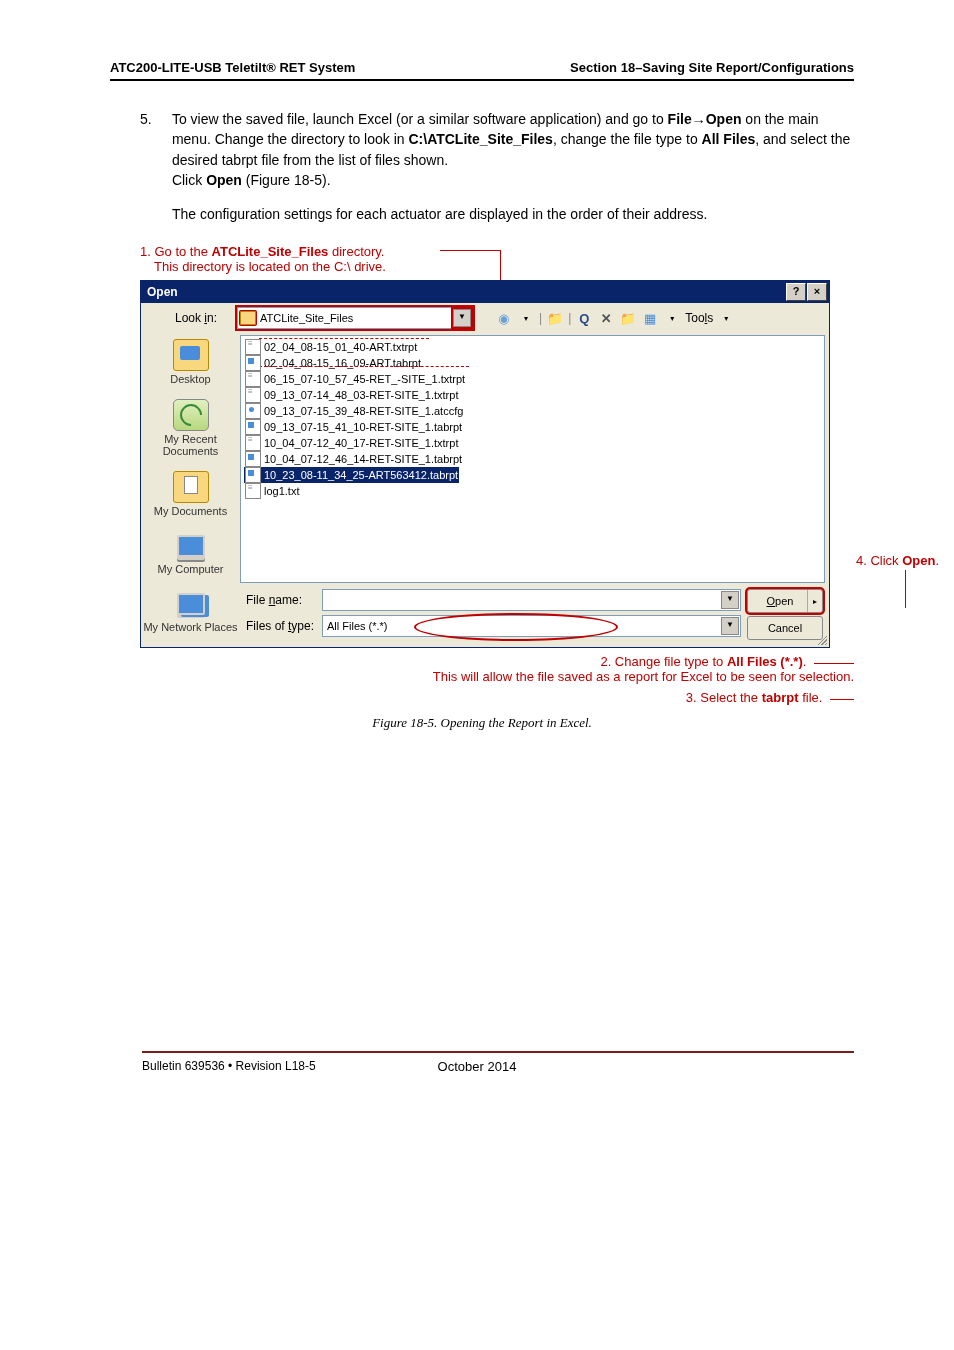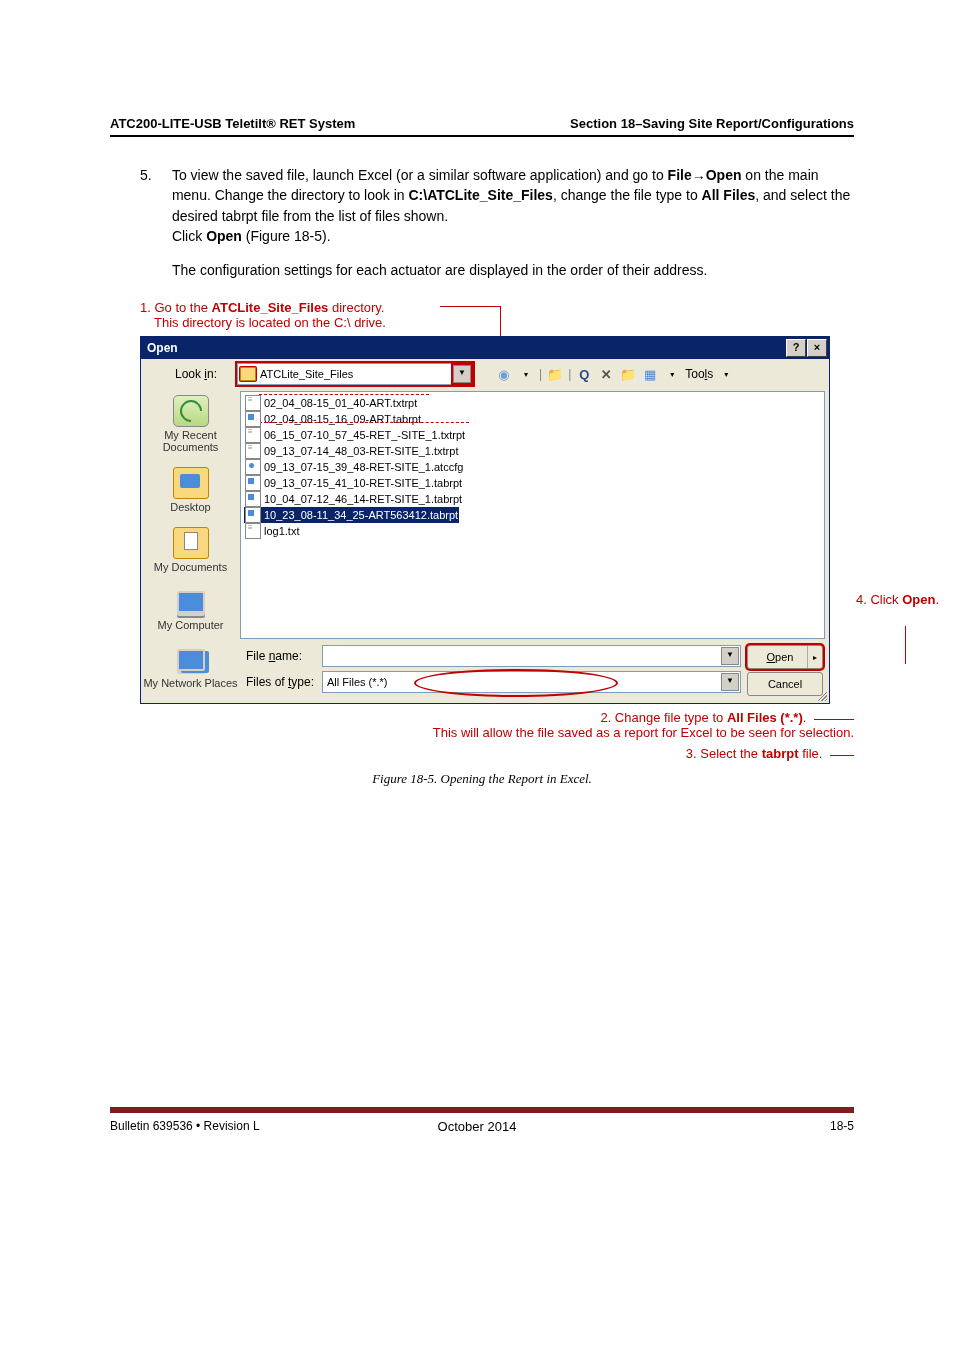--- a/index.html
+++ b/index.html
@@ -5,21 +5,21 @@
   body {
     font-family: Arial, Helvetica, sans-serif;
     background: #fff;
     margin: 0;
     padding: 0;
     width: 954px;
     font-size: 14px;
     color: #000;
   }
   .page {
-    padding: 116px 100px 40px 110px;
+    padding: 60px 100px 40px 110px;
     position: relative;
   }
   .header-line {
     border-bottom: 2px solid #000;
     display: flex;
     justify-content: space-between;
     font-weight: bold;
     font-size: 13px;
     padding-bottom: 4px;
     margin-bottom: 28px;
@@ -392,21 +392,21 @@
     right: 2px;
     bottom: 2px;
     width: 12px;
     height: 12px;
     background:
       linear-gradient(135deg, transparent 0 60%, #888 60% 65%, transparent 65% 75%, #888 75% 80%, transparent 80% 90%, #888 90% 95%, transparent 95%);
   }
   .callout4 {
     position: absolute;
     right: -92px;
-    bottom: 97px;
+    bottom: 80px;
     color: #c00000;
     font-size: 13px;
     width: 90px;
   }
   .c4-vline {
     position: absolute;
     border-left: 1px solid #c00000;
     height: 38px;
     right: -52px;
     top: 290px;
@@ -432,26 +432,26 @@
     margin-left: 4px;
   }
   .figure-caption {
     text-align: center;
     font-style: italic;
     font-family: Georgia, 'Times New Roman', serif;
     font-size: 13px;
     margin-top: 10px;
   }
   .footer {
-    border-top: 6px solid #7f1d1d;
+    border-top: 2px solid #7f1d1d;
     margin-top: 320px;
     padding-top: 6px;
     display: flex;
-    justify-content: space-between;
     font-size: 12px;
+    margin-left: 32px;
   }
   .footer-center {
     position: absolute;
     left: 0; right: 0;
     text-align: center;
     font-size: 13px;
   }
   u.accel { text-decoration: underline; }
 </style>
 </head>
@@ -511,26 +511,26 @@
             <span class="tb-icon" style="color:#4a8edb;">▦</span>
             <span class="tb-icon" style="font-size:8px;">▾</span>
             <span>Too<u class="accel">l</u>s</span>
             <span class="tb-icon" style="font-size:8px;">▾</span>
           </div>
         </div>
 
         <div class="dlg-main-row">
           <div class="places-bar">
             <div class="place-item">
+              <div class="place-icon desktop"></div>
+              <div>Desktop</div>
+            </div>
+            <div class="place-item">
               <div class="place-icon docs"></div>
               <div>My Recent Documents</div>
-            </div>
-            <div class="place-item">
-              <div class="place-icon desktop"></div>
-              <div>Desktop</div>
             </div>
             <div class="place-item">
               <div class="place-icon mydocs"></div>
               <div>My Documents</div>
             </div>
             <div class="place-item">
               <div class="place-icon computer">
                   <div class="monitor"></div>
                 </div>
               <div>My Computer</div>
@@ -563,20 +563,24 @@
                   <span class="file-ico ico-txt"></span>
                   <span>09_13_07-14_48_03-RET-SITE_1.txtrpt</span>
                 </div>
                 <div class="file-row">
                   <span class="file-ico ico-cfg"></span>
                   <span>09_13_07-15_39_48-RET-SITE_1.atccfg</span>
                 </div>
                 <div class="file-row">
                   <span class="file-ico ico-tab"></span>
                   <span>09_13_07-15_41_10-RET-SITE_1.tabrpt</span>
+                </div>
+                <div class="file-row">
+                  <span class="file-ico ico-txt"></span>
+                  <span>10_04_07-12_40_17-RET-SITE_1.txtrpt</span>
                 </div>
                 <div class="file-row">
                   <span class="file-ico ico-tab"></span>
                   <span>10_04_07-12_46_14-RET-SITE_1.tabrpt</span>
                 </div>
                 <div class="file-row selected">
                   <span class="file-ico ico-tab"></span>
                   <span>10_23_08-11_34_25-ART563412.tabrpt</span>
                 </div>
                 <div class="file-row">

